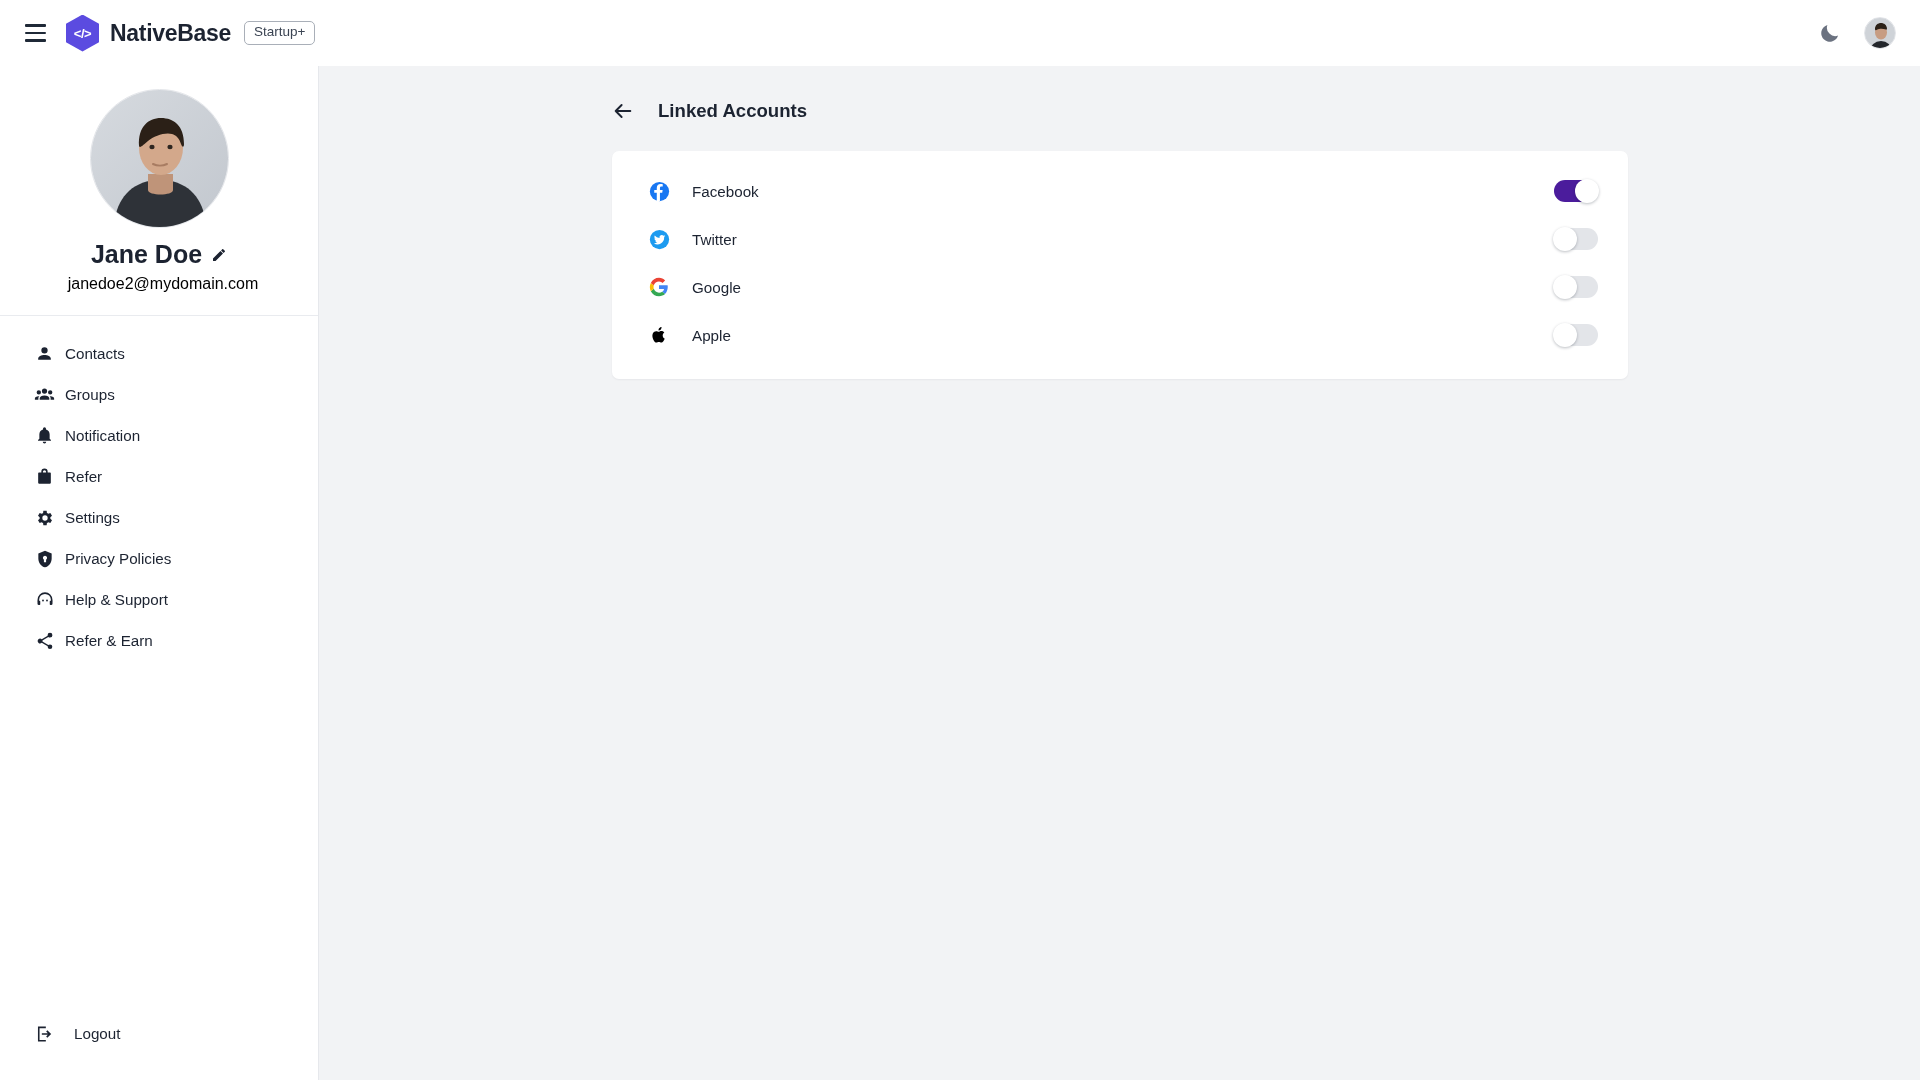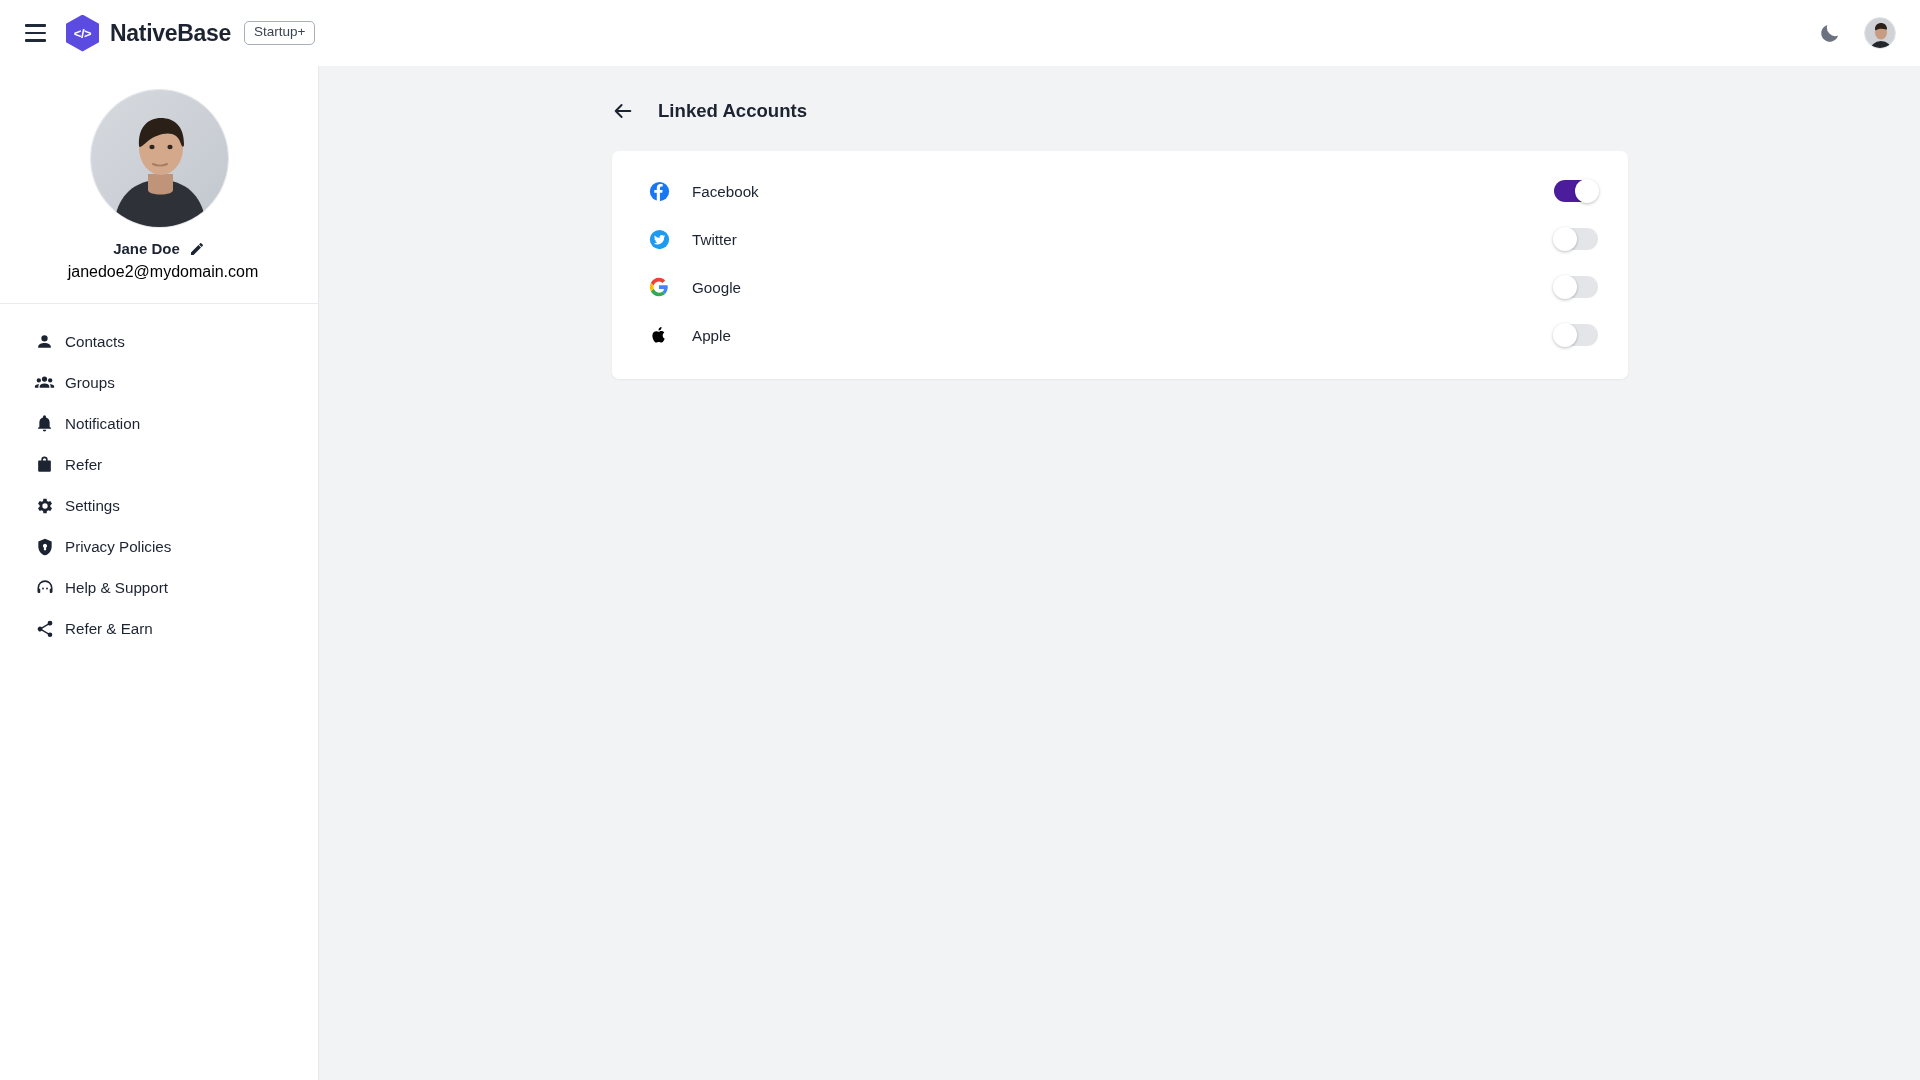--- a/index.html
+++ b/index.html
@@ -55,21 +55,21 @@
     width:319px; min-width:319px; background:#ffffff;
     border-right:1px solid #E6E8EC;
     display:flex; flex-direction:column;
   }
   .profile { padding:23px 0 0; text-align:center; border-bottom:1px solid #E9EBEF; padding-bottom:22px; }
   .profile-avatar {
     width:139px; height:139px; border-radius:50%; margin:0 auto 12px;
     overflow:hidden; border:1px solid #E4E6EA;
   }
   .profile-name-row { display:flex; align-items:center; justify-content:center; gap:9px; }
-  .profile-name { font-size:15px; font-weight:700; color:#1C2331; }
+  .profile-name { font-size:25px; font-weight:700; color:#1C2331; }
   .pencil-icon { width:16px; height:16px; cursor:pointer; display:block; }
   .profile-email { font-size:16px; color:#000000; margin-top:6px;padding-left:8px; }
 
   .nav { padding:17px 0 0; flex:1; }
   .nav-item {
     display:flex; align-items:center; gap:10px;
     padding:10px 0 10px 34px; cursor:pointer;
     color:#1C2331;
   }
   .nav-icon { width:21px; height:21px; flex:none; display:flex; align-items:center; justify-content:center; }
@@ -250,20 +250,31 @@
         <div class="nav-item">
           <span class="nav-icon">
             <svg viewBox="0 0 24 24" width="20" height="20">
                 <path fill="#1C2331" d="M18 16.1c-.8 0-1.5.3-2 .8l-7.1-4.2c.1-.2.1-.5.1-.7s0-.5-.1-.7L16 7.1c.5.5 1.2.8 2 .8a2.9 2.9 0 1 0-2.9-2.9c0 .3 0 .5.1.7L8.1 9.9a2.9 2.9 0 1 0 0 4.2l7.2 4.2c0 .2-.1.4-.1.6a2.8 2.8 0 1 0 2.8-2.8z"></path>
               </svg>
           </span>
           <span class="nav-label">Refer &amp; Earn</span>
         </div>
       </div>
 
+      <div class="logout-wrap">
+        <div class="logout">
+          <span class="nav-icon">
+            <svg viewBox="0 0 24 24" width="20" height="20">
+              <path fill="none" stroke="#1C2331" stroke-width="1.9" d="M13 4H4.5v16H13"></path>
+              <path fill="#1C2331" d="M14.8 7.6 13.4 9l2 2H8.2v2h7.2l-2 2 1.4 1.4L19.4 12z"></path>
+            </svg>
+          </span>
+          <span class="nav-label">Logout</span>
+        </div>
+      </div>
     </div>
 
     <div class="content">
 
       <div class="content-head">
         <svg class="back-arrow" viewBox="0 0 24 24">
           <path fill="none" stroke="#1C2331" stroke-width="2.1" stroke-linecap="round" stroke-linejoin="round" d="M20 12H4m0 0 6.5-6.5M4 12l6.5 6.5"></path>
         </svg>
         <div class="page-title">Linked Accounts</div>
       </div>

